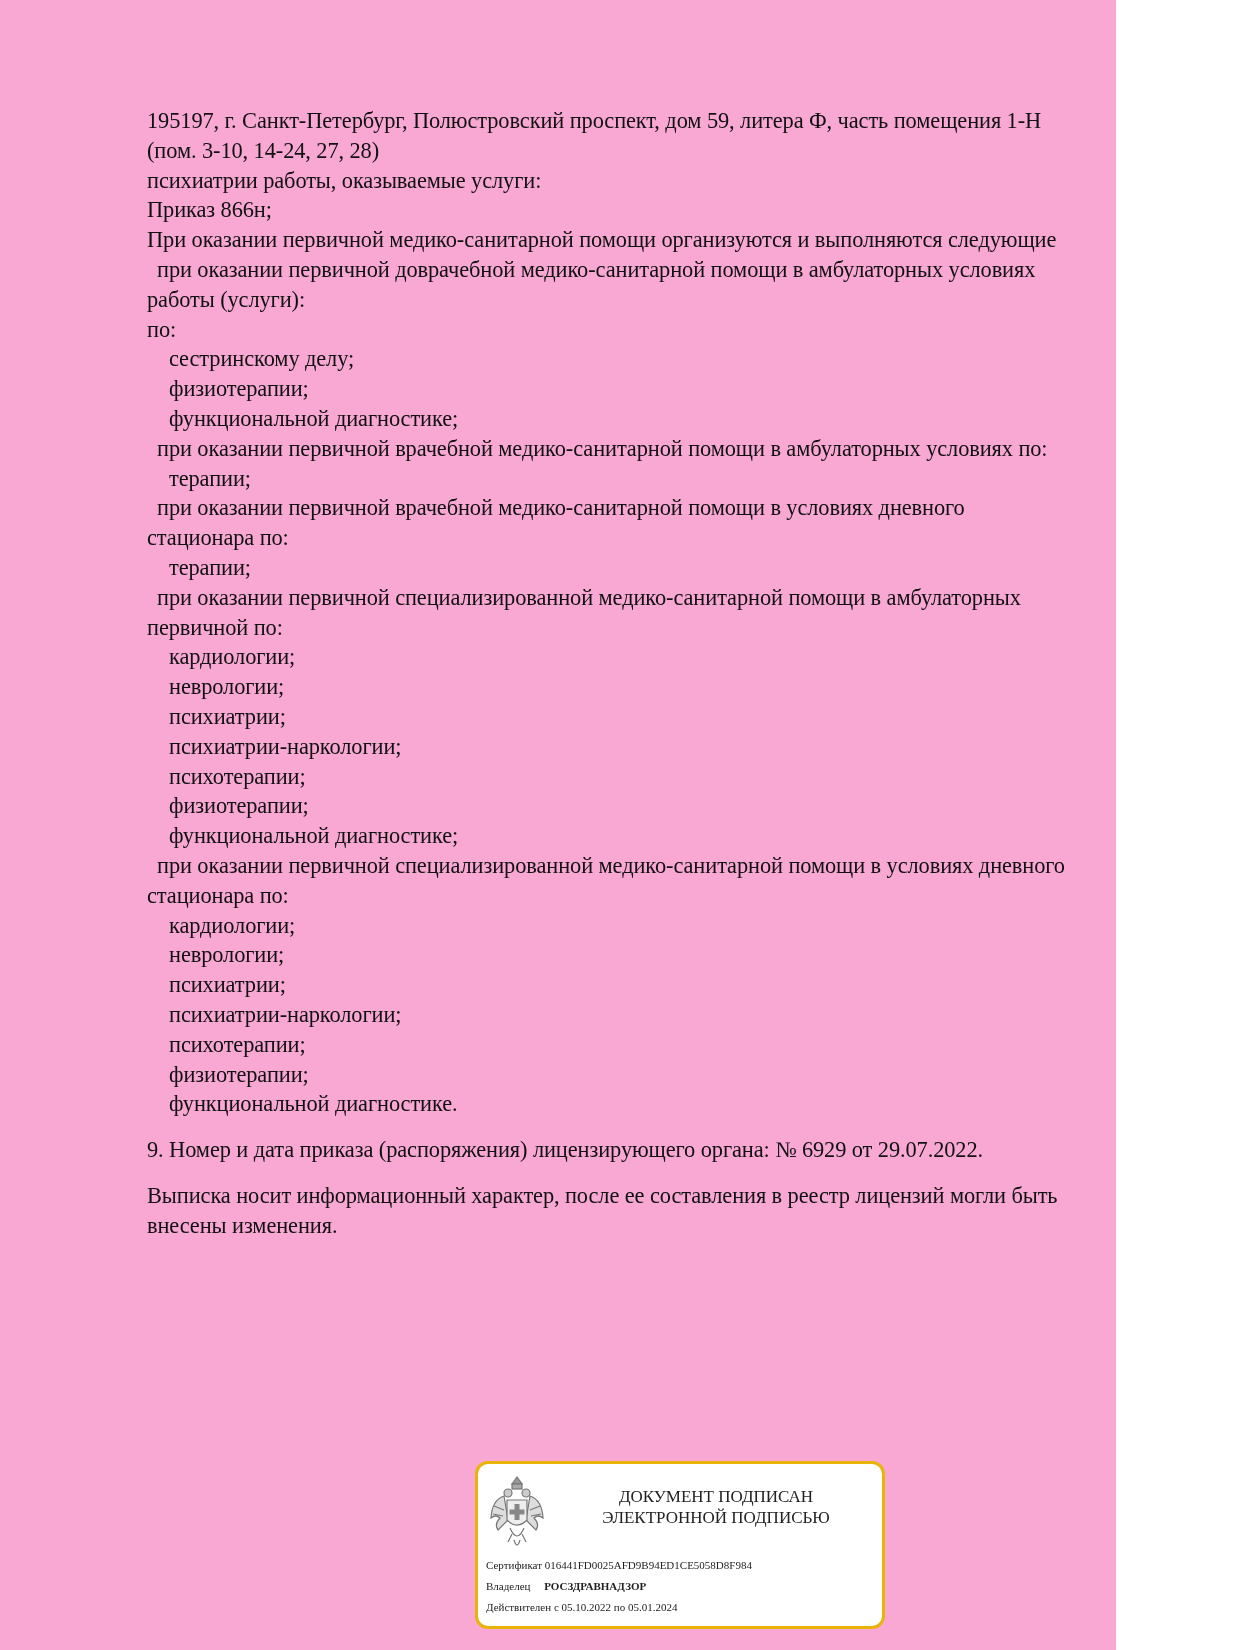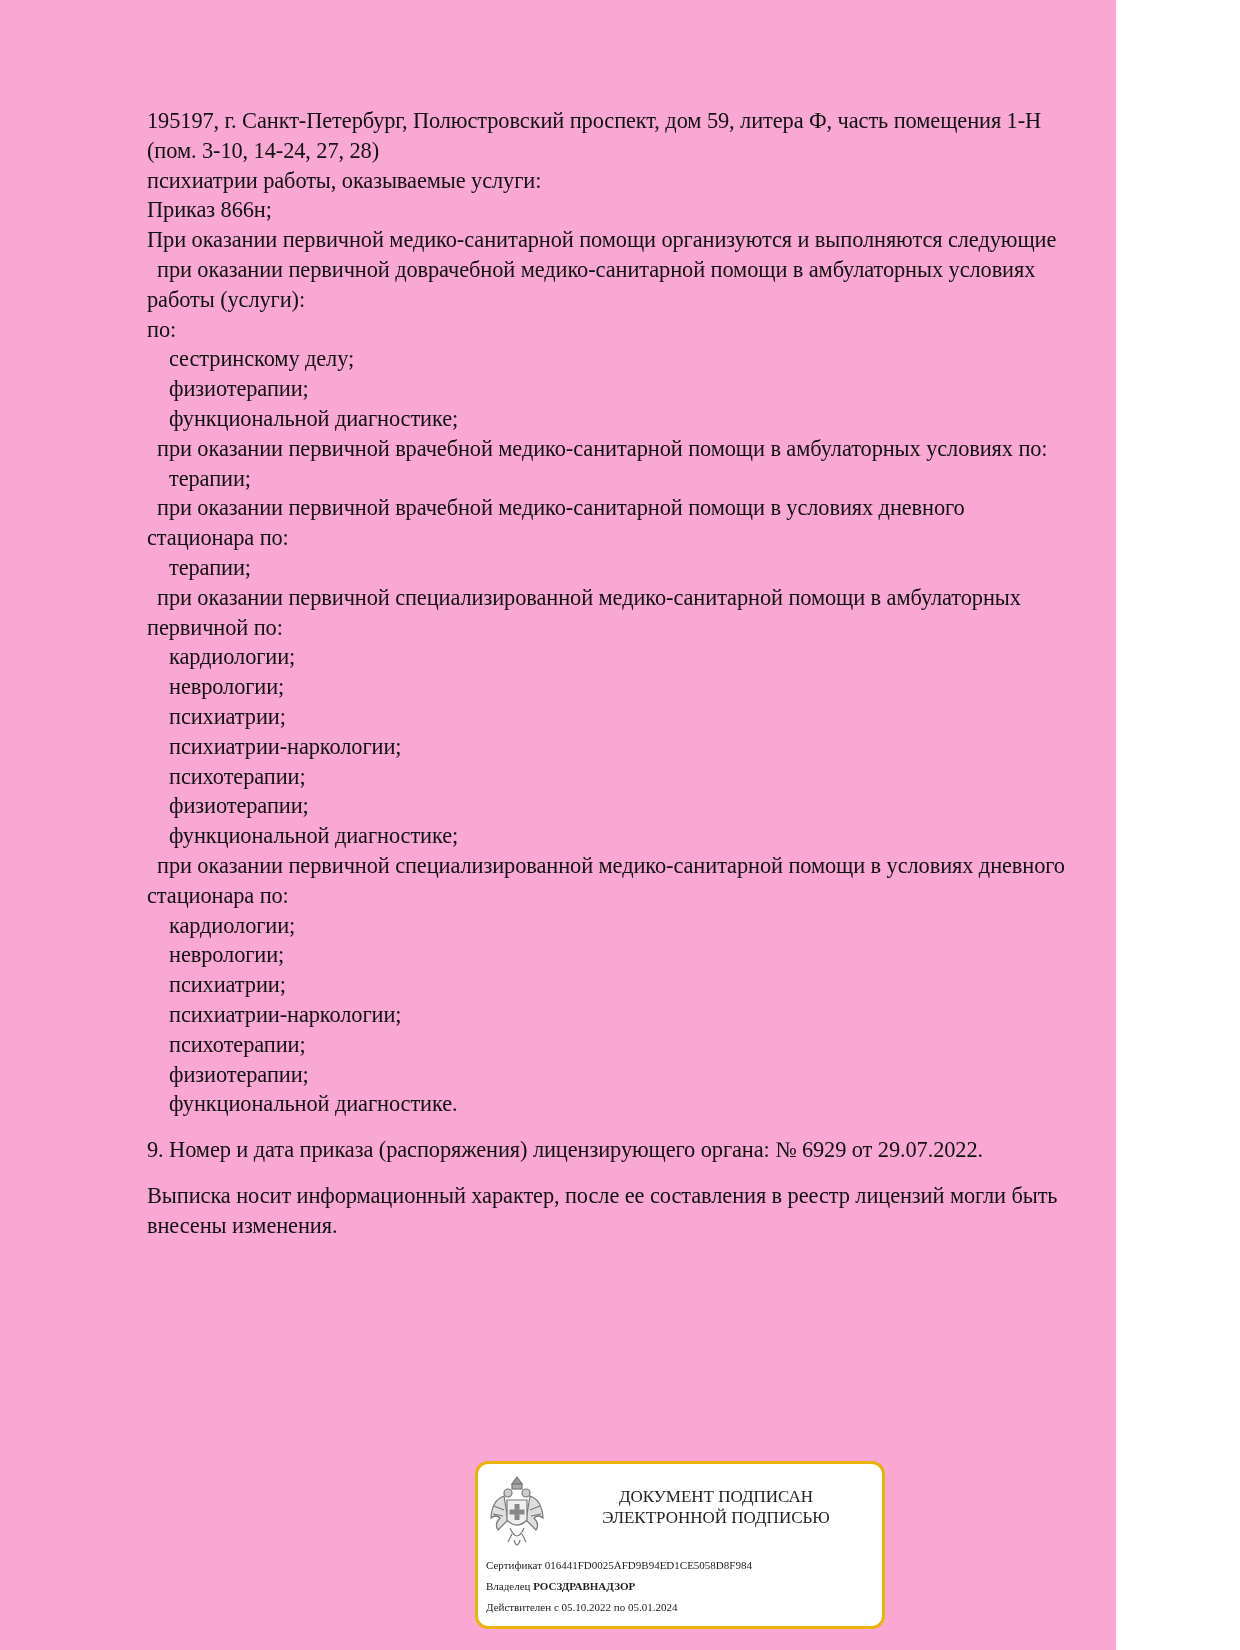--- a/index.html
+++ b/index.html
@@ -11,21 +11,21 @@
   .line { white-space: nowrap; height: 29.8px; }
   .ind1 { padding-left: 10px; }
   .ind2 { padding-left: 22px; }
   .para { margin-top: 16px; }
   .stamp { position: absolute; left: 475px; top: 1461px; width: 404px; height: 162px;
            border: 3px solid #eab308; border-radius: 13px; background: #fff; }
   .emblem { position: absolute; left: 10px; top: 10px; width: 58px; height: 80px; }
   .stamp-title { position: absolute; left: 78px; right: 6px; top: 22px; text-align: center;
                  font-size: 17px; line-height: 21px; color: #222; }
   .stamp-info { position: absolute; left: 8px; top: 91px; font-size: 11px; line-height: 21px; color: #222; white-space: nowrap; }
-  .stamp-info b { font-weight: bold; }
+  .stamp-info b { font-weight: bold; margin-left: 11px; }
 </style>
 </head>
 <body>
 
 <div class="page">
   <div class="body-text">
     <div class="line">195197, г. Санкт-Петербург, Полюстровский проспект, дом 59, литера Ф, часть помещения 1-Н</div>
     <div class="line">(пом. 3-10, 14-24, 27, 28)</div>
     <div class="line">психиатрии работы, оказываемые услуги:</div>
     <div class="line">Приказ 866н;</div>

